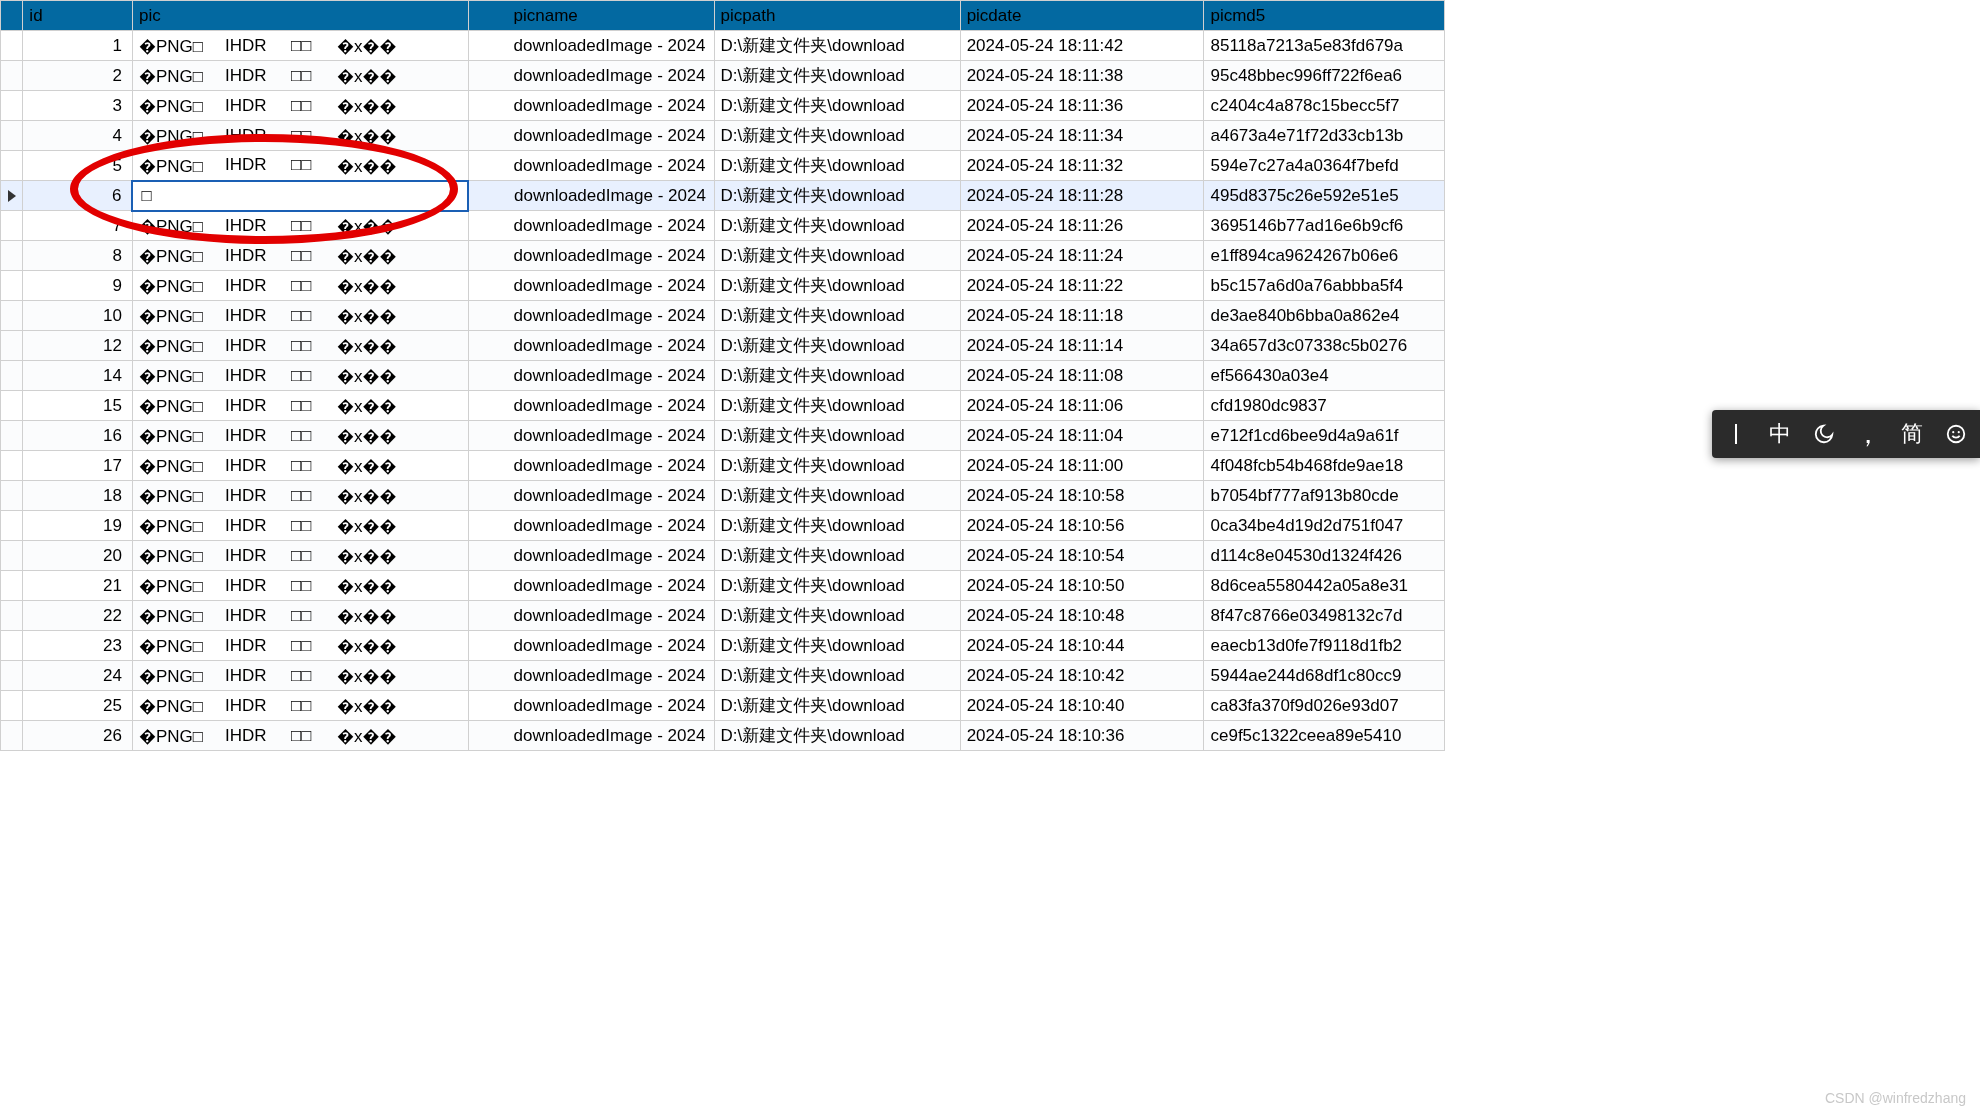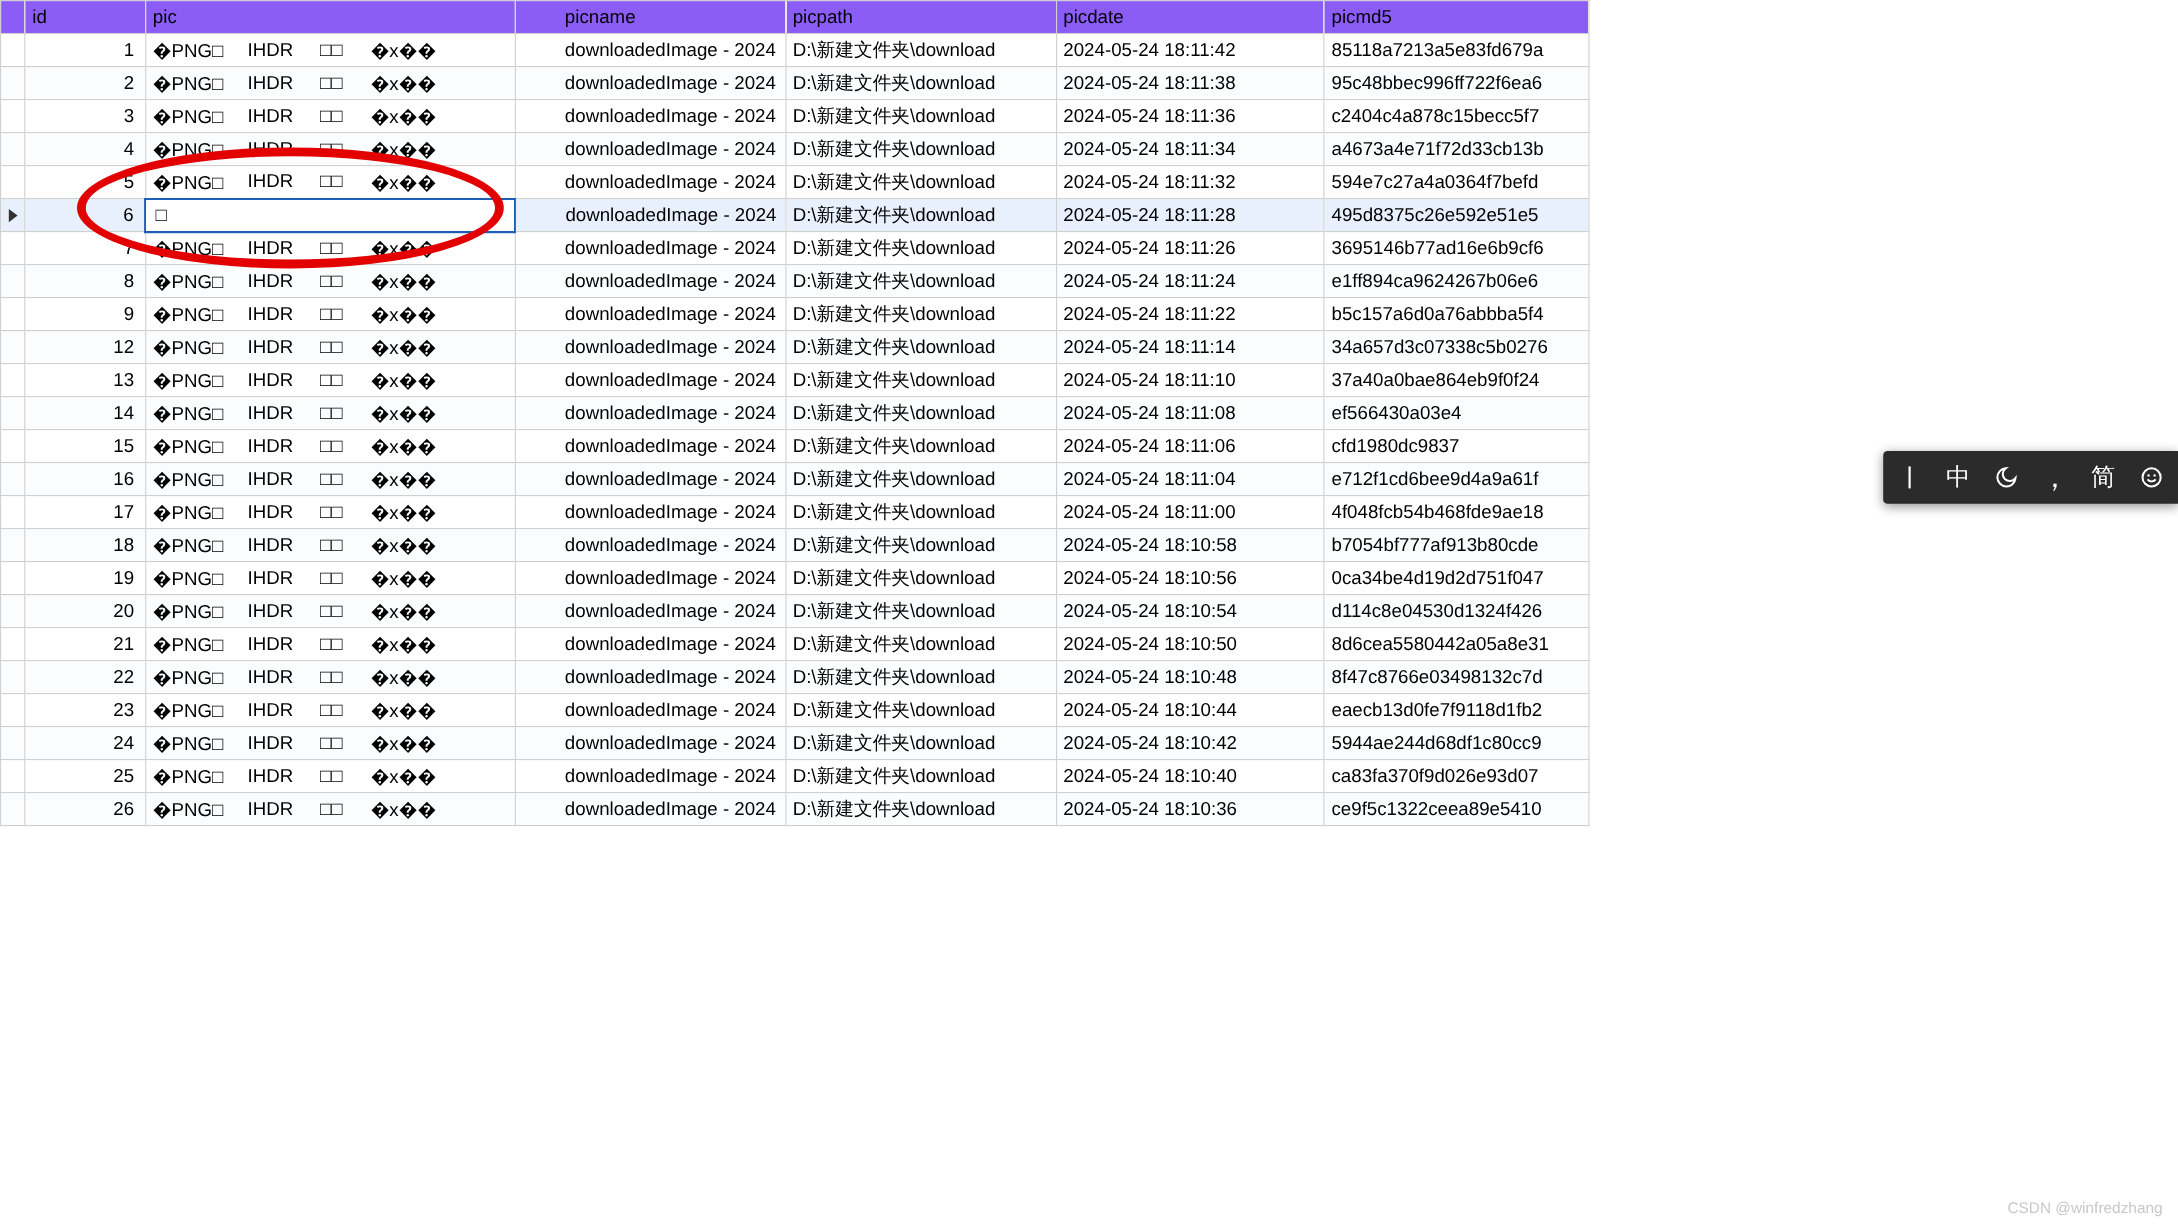--- a/index.html
+++ b/index.html
@@ -22,21 +22,21 @@
       border: 1px solid #d0d0d0;
       height: 30px;
       padding: 0 6px;
       text-align: left;
       overflow: hidden;
       white-space: nowrap;
       font-weight: normal;
       vertical-align: middle;
     }
     th {
-      background: #8b5cf6;
+      background: #0369a1;
       font-size: 17px;
     }
     .col-marker { width: 20px; }
     .col-id { width: 98px; text-align: right; padding-right: 10px; }
     .col-pic { width: 300px; }
     .col-picname { width: 220px; padding-left: 45px; }
     .col-picpath { width: 220px; }
     .col-picdate { width: 218px; }
     .col-picmd5 { width: 215px; }
     .row-even { background: #fbfcfd; }
@@ -259,49 +259,49 @@
             <span class="pic-span-4">�x��</span>
           </div>
         </td>
         <td class="col-picname">downloadedImage - 2024</td>
         <td class="col-picpath">D:\新建文件夹\download</td>
         <td class="col-picdate">2024-05-24 18:11:22</td>
         <td class="col-picmd5">b5c157a6d0a76abbba5f4</td>
       </tr>
       <tr class="row-even">
         <td class="col-marker marker-cell"></td>
+        <td class="col-id">10</td>
+        <td class="col-pic pic-cell">
+          <div class="pic-content">
+            <span class="pic-span-1">�PNG□</span>
+            <span class="pic-span-2">IHDR</span>
+            <span class="pic-span-3">□□</span>
+            <span class="pic-span-4">�x��</span>
+          </div>
+        </td>
+        <td class="col-picname">downloadedImage - 2024</td>
+        <td class="col-picpath">D:\新建文件夹\download</td>
+        <td class="col-picdate">2024-05-24 18:11:18</td>
+        <td class="col-picmd5">de3ae840b6bba0a862e4</td>
+      </tr>
+      <tr class="row-even">
+        <td class="col-marker marker-cell"></td>
         <td class="col-id">12</td>
         <td class="col-pic pic-cell">
           <div class="pic-content">
             <span class="pic-span-1">�PNG□</span>
             <span class="pic-span-2">IHDR</span>
             <span class="pic-span-3">□□</span>
             <span class="pic-span-4">�x��</span>
           </div>
         </td>
         <td class="col-picname">downloadedImage - 2024</td>
         <td class="col-picpath">D:\新建文件夹\download</td>
         <td class="col-picdate">2024-05-24 18:11:14</td>
         <td class="col-picmd5">34a657d3c07338c5b0276</td>
-      </tr>
-      <tr class="row-odd">
-        <td class="col-marker marker-cell"></td>
-        <td class="col-id">13</td>
-        <td class="col-pic pic-cell">
-          <div class="pic-content">
-            <span class="pic-span-1">�PNG□</span>
-            <span class="pic-span-2">IHDR</span>
-            <span class="pic-span-3">□□</span>
-            <span class="pic-span-4">�x��</span>
-          </div>
-        </td>
-        <td class="col-picname">downloadedImage - 2024</td>
-        <td class="col-picpath">D:\新建文件夹\download</td>
-        <td class="col-picdate">2024-05-24 18:11:10</td>
-        <td class="col-picmd5">37a40a0bae864eb9f0f24</td>
       </tr>
       <tr class="row-even">
         <td class="col-marker marker-cell"></td>
         <td class="col-id">14</td>
         <td class="col-pic pic-cell">
           <div class="pic-content">
             <span class="pic-span-1">�PNG□</span>
             <span class="pic-span-2">IHDR</span>
             <span class="pic-span-3">□□</span>
             <span class="pic-span-4">�x��</span>

